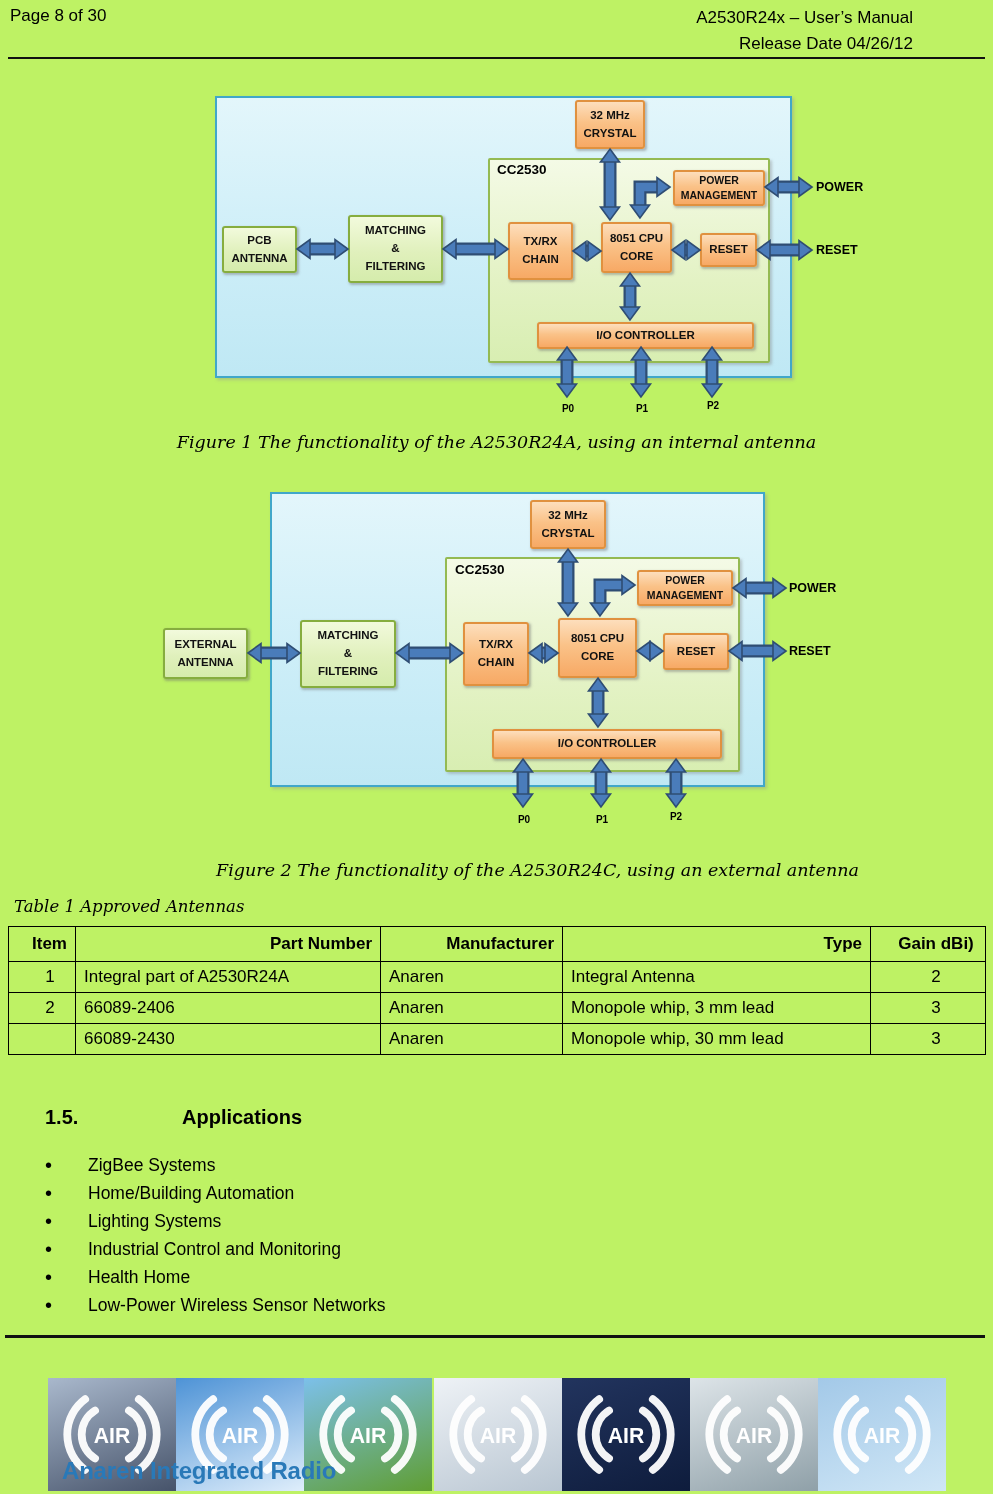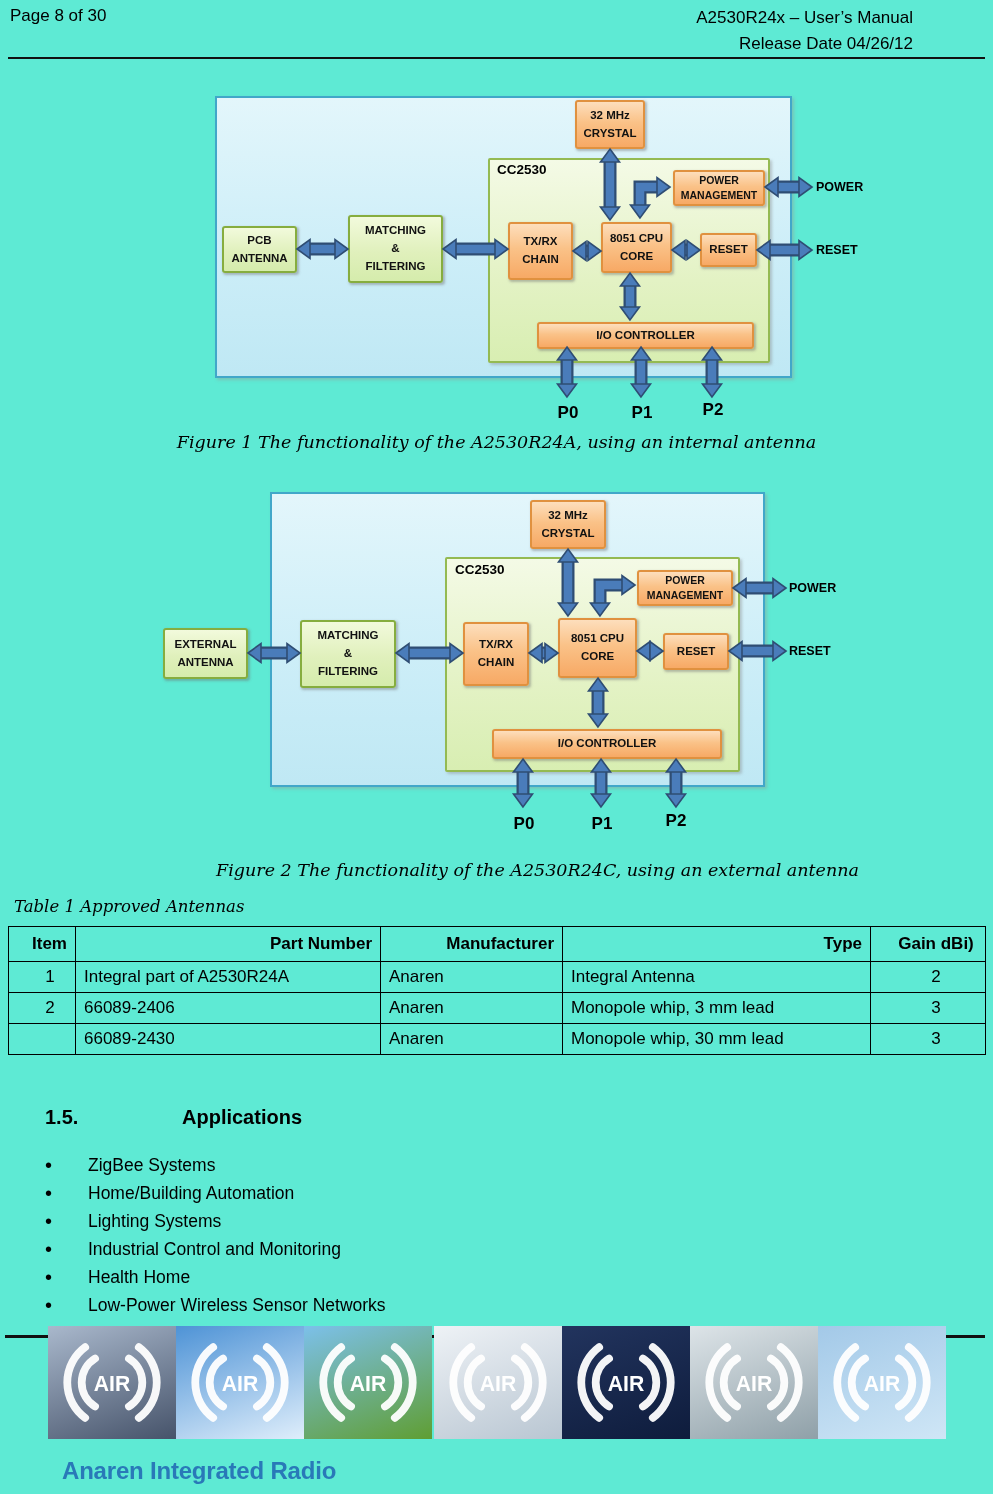--- a/index.html
+++ b/index.html
@@ -1,51 +1,51 @@
 <!DOCTYPE html>
 <html><head>
 <meta charset="utf-8">
 <style>
   html,body{margin:0;padding:0;background:#fff;}
-  #page{position:relative;width:993px;height:1494px;background:#5eead4;overflow:hidden;
+  #page{position:relative;width:993px;height:1494px;background:#bef264;overflow:hidden;
         font-family:"Liberation Sans",sans-serif;color:#000;}
   .abs{position:absolute;}
   
   .hdr-left{left:10px;top:6px;font-size:17px;}
   .hdr-right{right:80px;top:5px;text-align:right;font-size:17px;line-height:1.5;}
   .rule{background:#111;height:2px;}
   
   .bluebox{background:linear-gradient(180deg,#e3f6fb 0%,#cdeef8 55%,#bfe8f4 100%);
            border:2px solid #41a7c9;box-shadow:2px 2px 3px rgba(150,150,150,.45);z-index:1;}
   .chipbox{background:linear-gradient(180deg,#f4fae6 0%,#e3f2c4 60%,#d8eeb2 100%);
            border:2px solid #94ba52;border-radius:2px;box-shadow:2px 2px 3px rgba(130,130,130,.4);z-index:2;}
   .gbox,.obox{display:flex;align-items:center;justify-content:center;text-align:center;
            font-weight:bold;font-size:11.5px;line-height:1.55;white-space:pre-line;
            border-radius:3px;box-shadow:1.5px 1.5px 2.5px rgba(110,110,110,.45);z-index:3;color:#111;}
   .gbox{background:linear-gradient(180deg,#f2fadc 0%,#e0f0bc 55%,#d5ecac 100%);border:2px solid #86ad3f;}
   .obox{background:linear-gradient(180deg,#fddebc 0%,#fac288 45%,#f7a965 100%);border:2px solid #e0913f;}
   .chiplabel{font-weight:bold;font-size:13.5px;z-index:3;}
-  .portlabel{font-weight:bold;font-size:17px;z-index:3;width:36px;text-align:center;}
+  .portlabel{font-weight:bold;font-size:10px;z-index:3;width:36px;text-align:center;}
   .extlabel{font-weight:bold;font-size:12.5px;z-index:3;}
   .caption{left:0;width:100%;text-align:center;font-family:"DejaVu Serif",serif;
            font-style:italic;font-size:17.5px;}
   .tcaption{font-family:"DejaVu Serif",serif;font-style:italic;font-size:16.5px;}
   
   table{border-collapse:collapse;width:977px;table-layout:fixed;}
   th,td{border:1.6px solid #000;font-size:17px;padding:2px 8px;overflow:hidden;white-space:nowrap;}
   th{font-weight:bold;text-align:right;height:30px;vertical-align:middle;}
   td{height:26px;vertical-align:middle;}
   .c{text-align:center;padding-left:24px;}
   
   .h2num,.h2title{font-size:20px;font-weight:bold;}
   ul.apps{list-style:none;margin:0;padding:0;}
   ul.apps li{position:relative;height:28px;padding-left:43px;font-size:17.5px;line-height:26px;}
   ul.apps li::before{content:"\2022";position:absolute;left:0;top:0;font-size:20px;line-height:26px;}
   
-  #strip{left:0;top:1326px;width:993px;height:113px;}
+  #strip{left:0;top:1378px;width:993px;height:113px;}
   .panel{position:absolute;top:0;width:128px;height:113px;overflow:hidden;}
   .panel svg{position:absolute;left:0;top:0;width:100%;height:100%;}
   .brand{font-size:24px;font-weight:bold;letter-spacing:-0.2px;}
 </style>
 </head>
 <body>
 
 <div id="page">
 
   <div class="abs hdr-left">Page 8 of 30</div>

